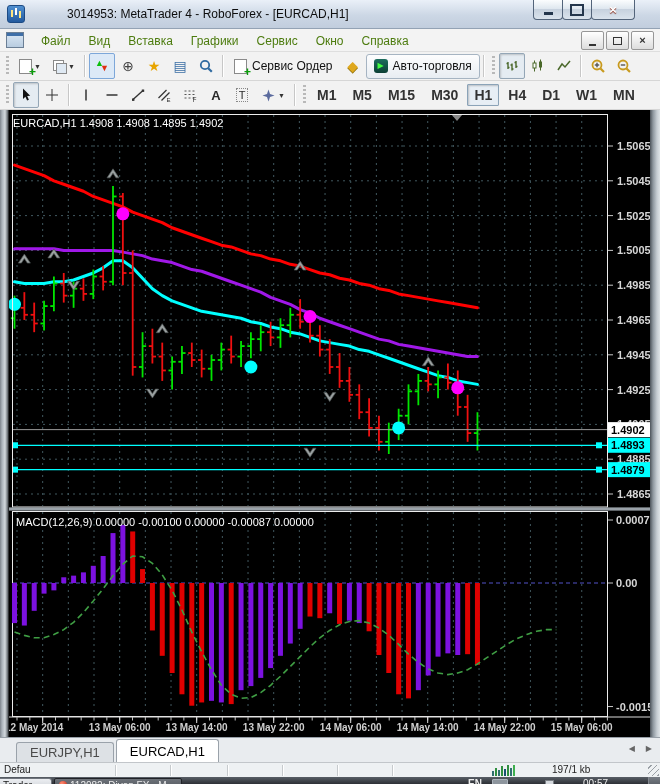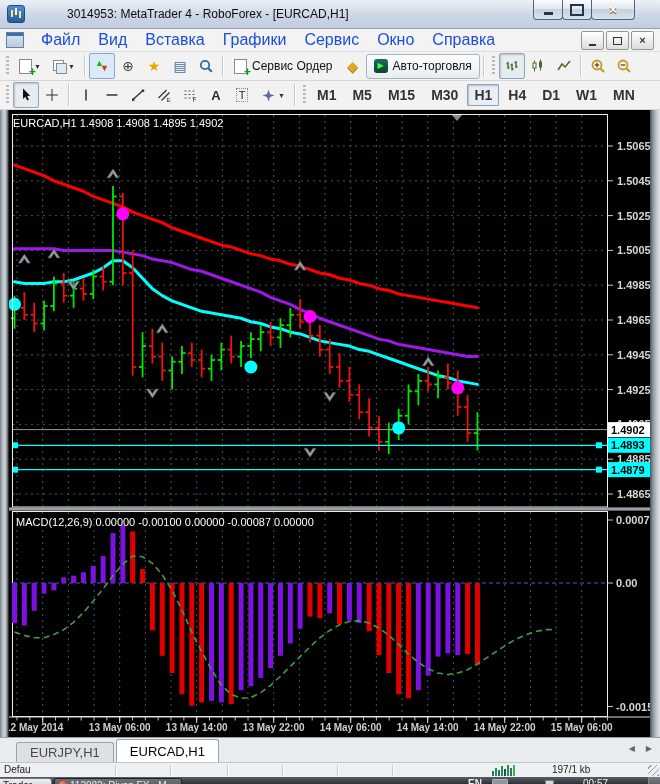--- a/index.html
+++ b/index.html
@@ -17,21 +17,21 @@
     border-radius:0 0 4px 4px;display:flex;align-items:center;justify-content:center;
     background:linear-gradient(#fbfdfe,#dfe7ef 45%,#c5d0dd 46%,#dae3ec);}
   .wbtn.close{width:42px;background:linear-gradient(#f4beae,#e4male 0,#e06a4c 45%,#bb3218 46%,#d95a34);color:#fff;}
   .g-min{width:9px;height:3px;background:#24364c;margin-top:8px;}
   .g-max{width:10px;height:8px;border:2px solid #24364c;}
   .g-x{color:#fff;font-weight:bold;font-size:13px;text-shadow:0 1px 1px #7a1a08;line-height:1;}
   #menubar{height:22px;background:#f3f3f3;display:flex;align-items:center;border-bottom:1px solid #dedede;position:relative;}
   #child-icon{width:16px;height:14px;margin:0 8px 0 6px;border:1px solid #6b7f95;background:
     linear-gradient(#dce8f4,#b8cce0);position:relative;}
   #child-icon::before{content:"";position:absolute;left:0;top:0;right:0;height:3px;background:#3f6fa8;}
-  .mitem{padding:3px 9px;font-size:16px;color:#1d4ed8;}
+  .mitem{padding:3px 9px;font-size:12px;color:#4d7c0f;}
   #mdi-controls{position:absolute;right:6px;top:2px;display:flex;}
   .mdibtn{width:21px;height:17px;margin-left:2px;border:1px solid #979797;border-radius:2px;
     background:linear-gradient(#ffffff,#dddddd);display:flex;align-items:center;justify-content:center;}
   .gm-min{width:7px;height:2px;background:#333;margin-top:8px;}
   .gm-box{width:7px;height:6px;border:1px solid #333;}
   .gm-x{font-size:11px;font-weight:bold;color:#333;line-height:1;}
   
   .tbar{height:28px;background:#f2f2f2;border-bottom:1px solid #d6d6d6;display:flex;align-items:center;padding:0 2px;}
   .grip{width:3px;height:20px;margin:0 4px;background:repeating-linear-gradient(180deg,#b9b9b9 0 2px,transparent 2px 4px);}
   .sep{width:1px;height:22px;background:#c7c7c7;border-right:1px solid #fff;margin:0 3px;}

